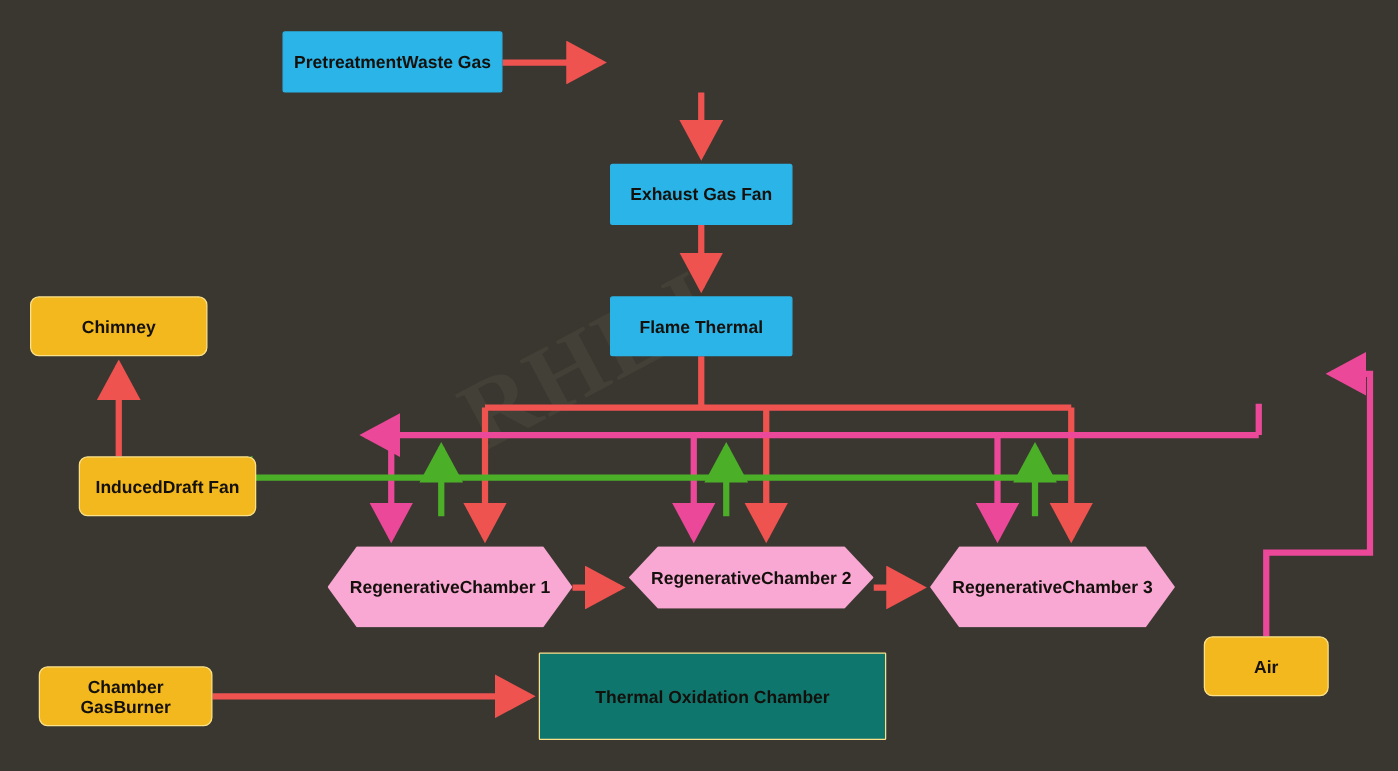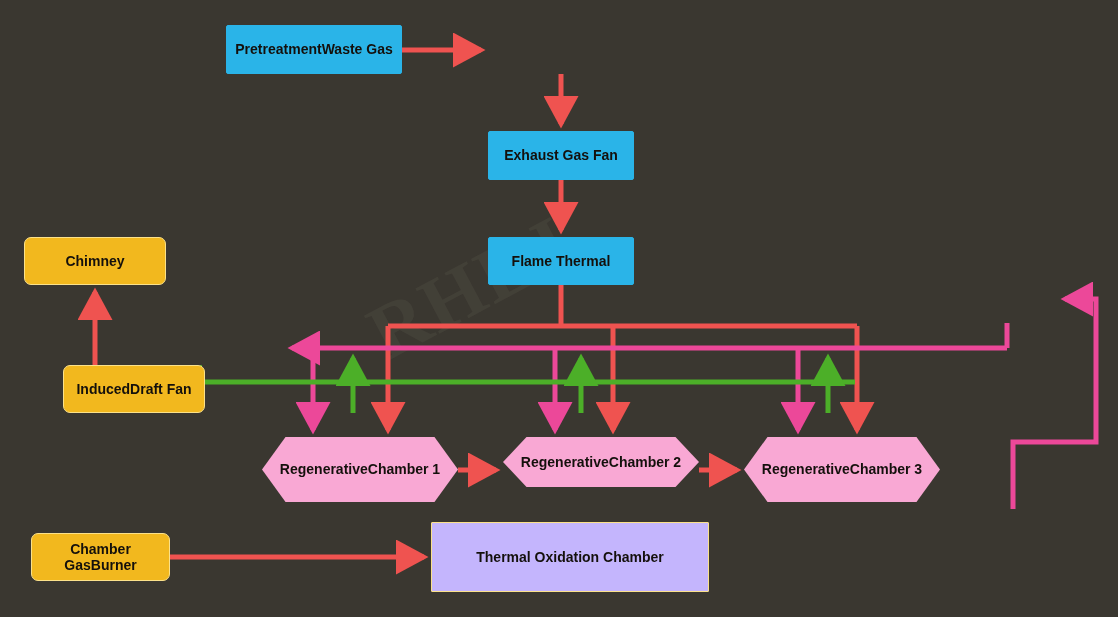--- a/index.html
+++ b/index.html
@@ -52,21 +52,21 @@
     text-align: center;
     line-height: 1.15;
     padding: 2px 6px;
   }
   .n-blue {
     background: #2ab4e8;
     border: 1px solid #2ab4e8;
     border-radius: 2px;
   }
   .n-gold-rect {
-    background: #c4b5fd;
+    background: #0f766e;
     border: 1px solid #fbe18a;
     border-radius: 1px;
   }
   .n-gold-pill {
     background: #f2b81e;
     border: 1px solid #fbe18a;
     border-radius: 7px;
   }
   .n-hex {
     background: #f9a8d4;
@@ -154,20 +154,21 @@
 
   <div class="node n-blue" style="left:488px;top:131px;width:146px;height:49px;">Exhaust Gas Fan</div>
 
   <div class="node n-blue" style="left:488px;top:237px;width:146px;height:48px;">Flame Thermal</div>
 
   <div class="node n-gold-pill" style="left:24px;top:237px;width:142px;height:48px;">Chimney</div>
 
   <div class="node n-gold-pill" style="left:24px;top:365px;width:142px;height:48px;margin-left:39px;">InducedDraft Fan</div>
 
 
+  <div class="node n-gold-pill" style="left:963px;top:509px;width:100px;height:48px;">Air</div>
 
   <div class="node n-gold-pill" style="left:31px;top:533px;width:139px;height:48px;">Chamber GasBurner</div>
 
   <div class="hex-wrap" style="left:262px;top:437px;width:196px;height:65px;">
     <div class="node n-hex">RegenerativeChamber 1</div>
   </div>
 
   <div class="hex-wrap" style="left:503px;top:437px;width:196px;height:50px;">
     <div class="node n-hex">RegenerativeChamber 2</div>
   </div>

